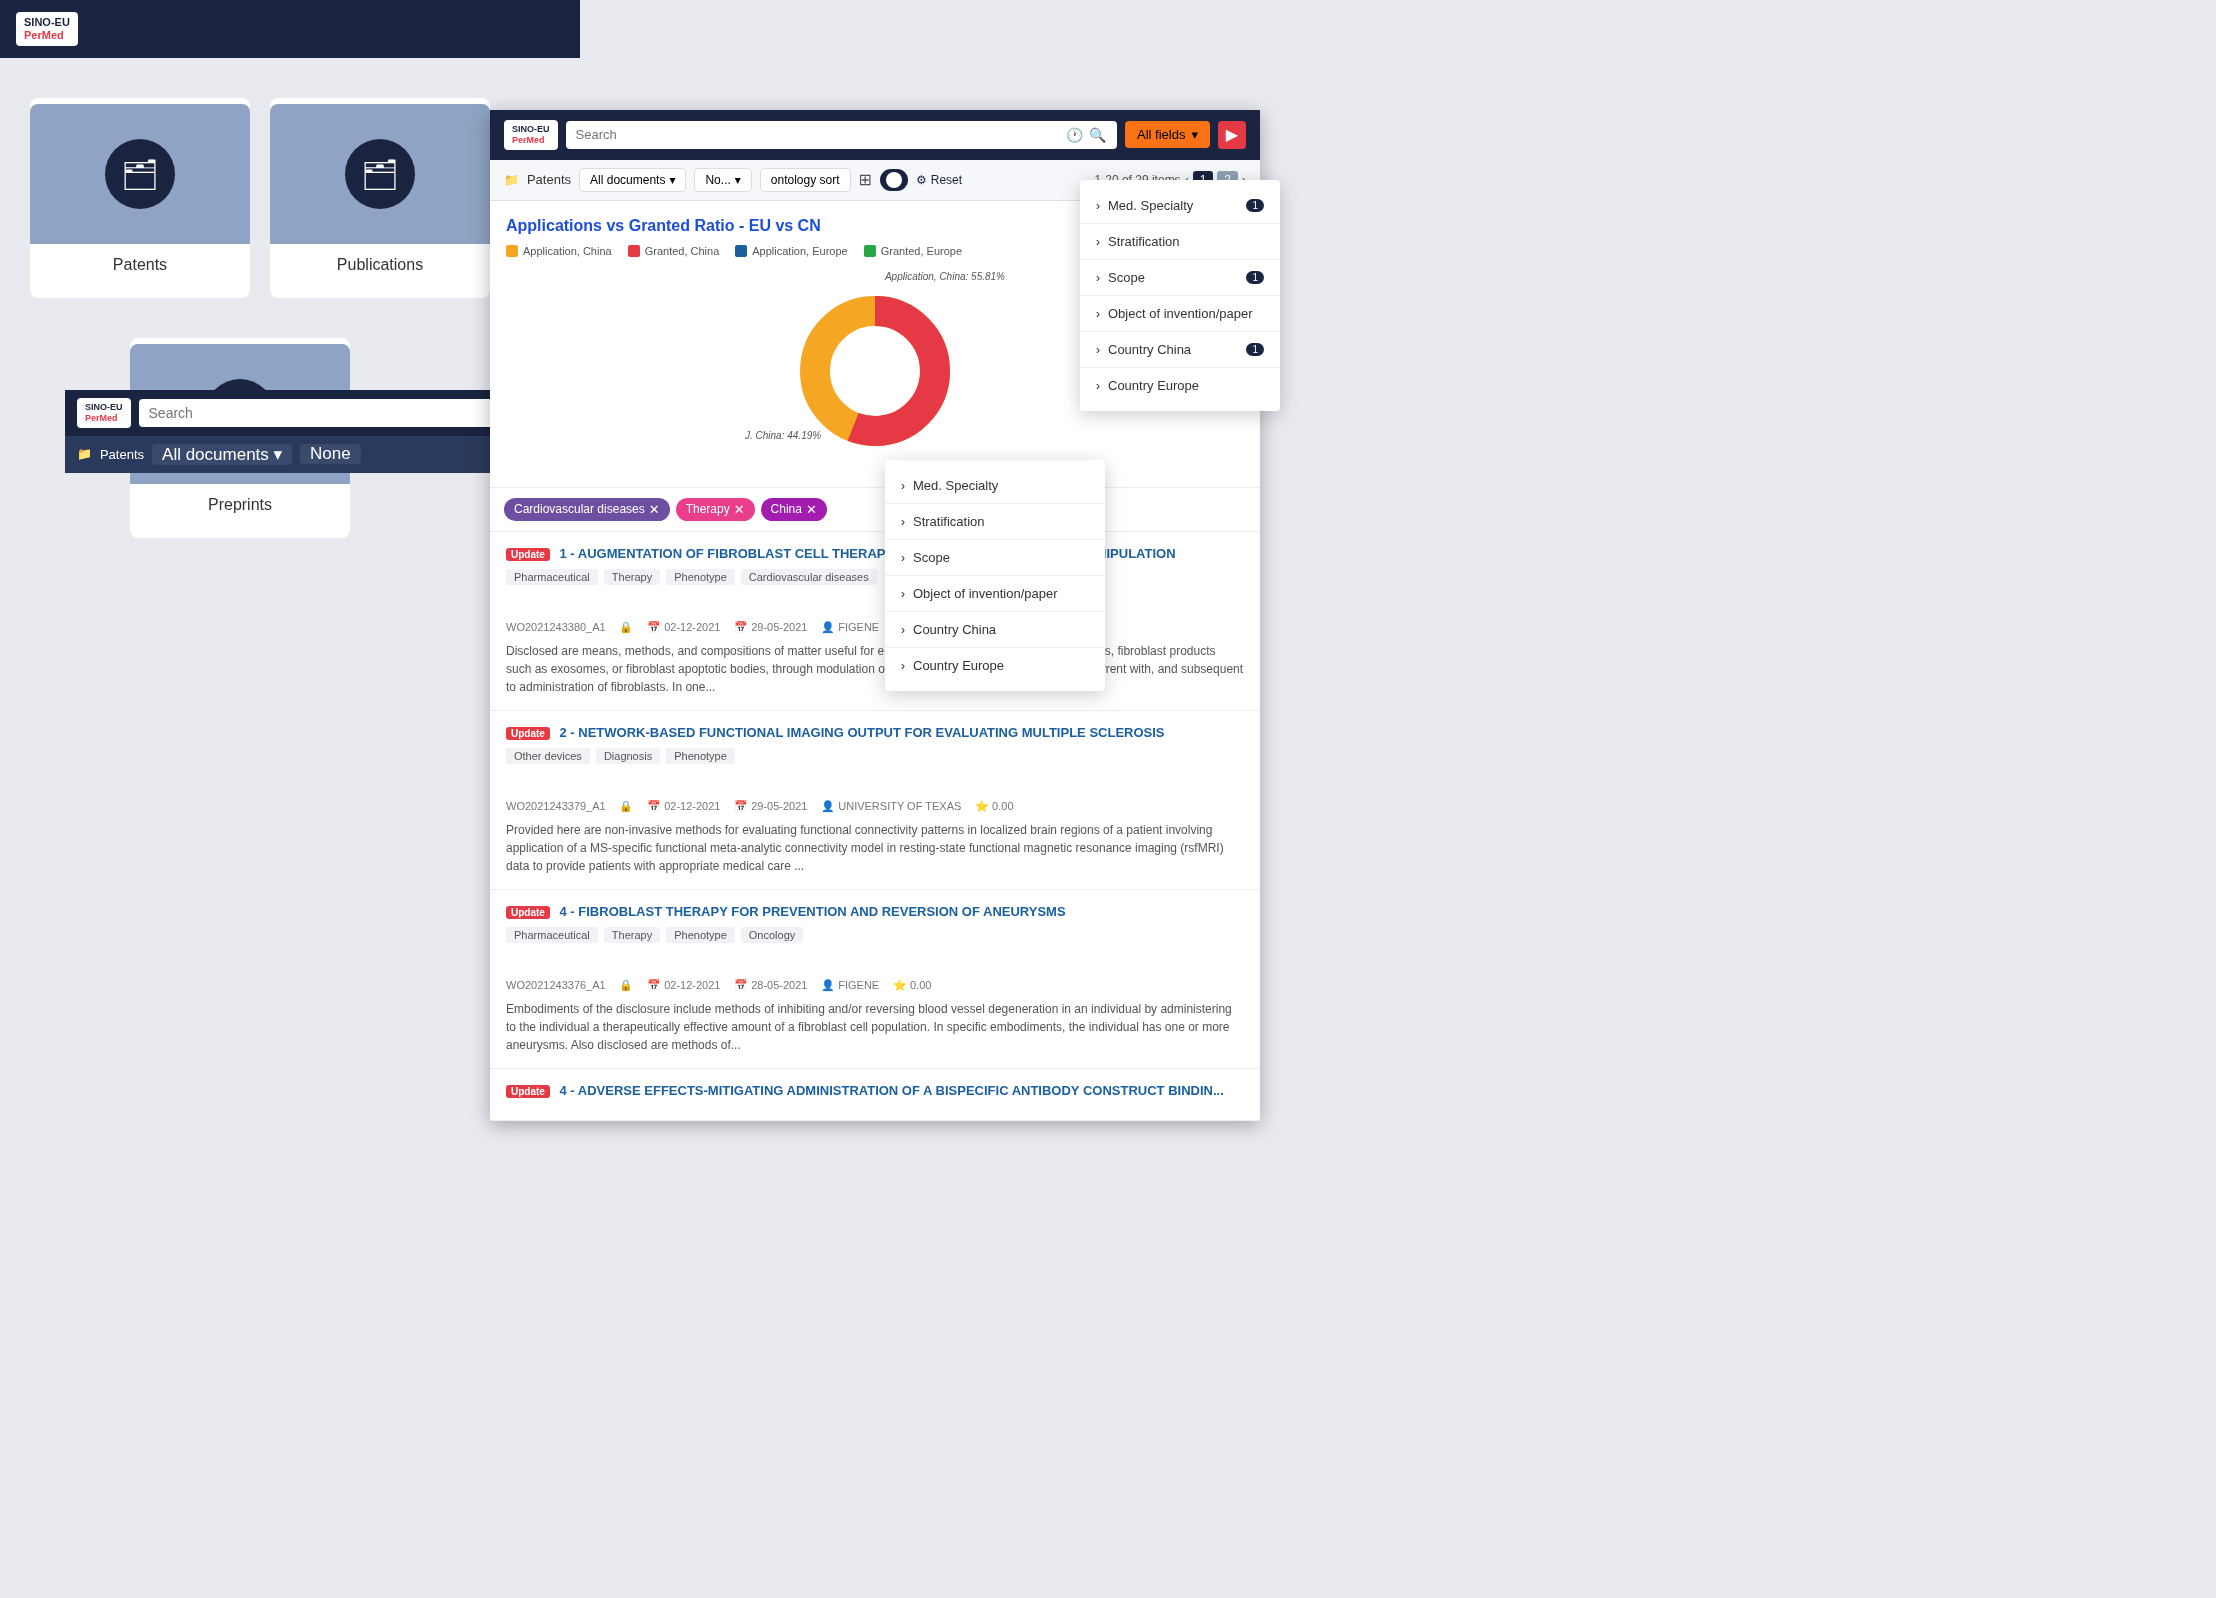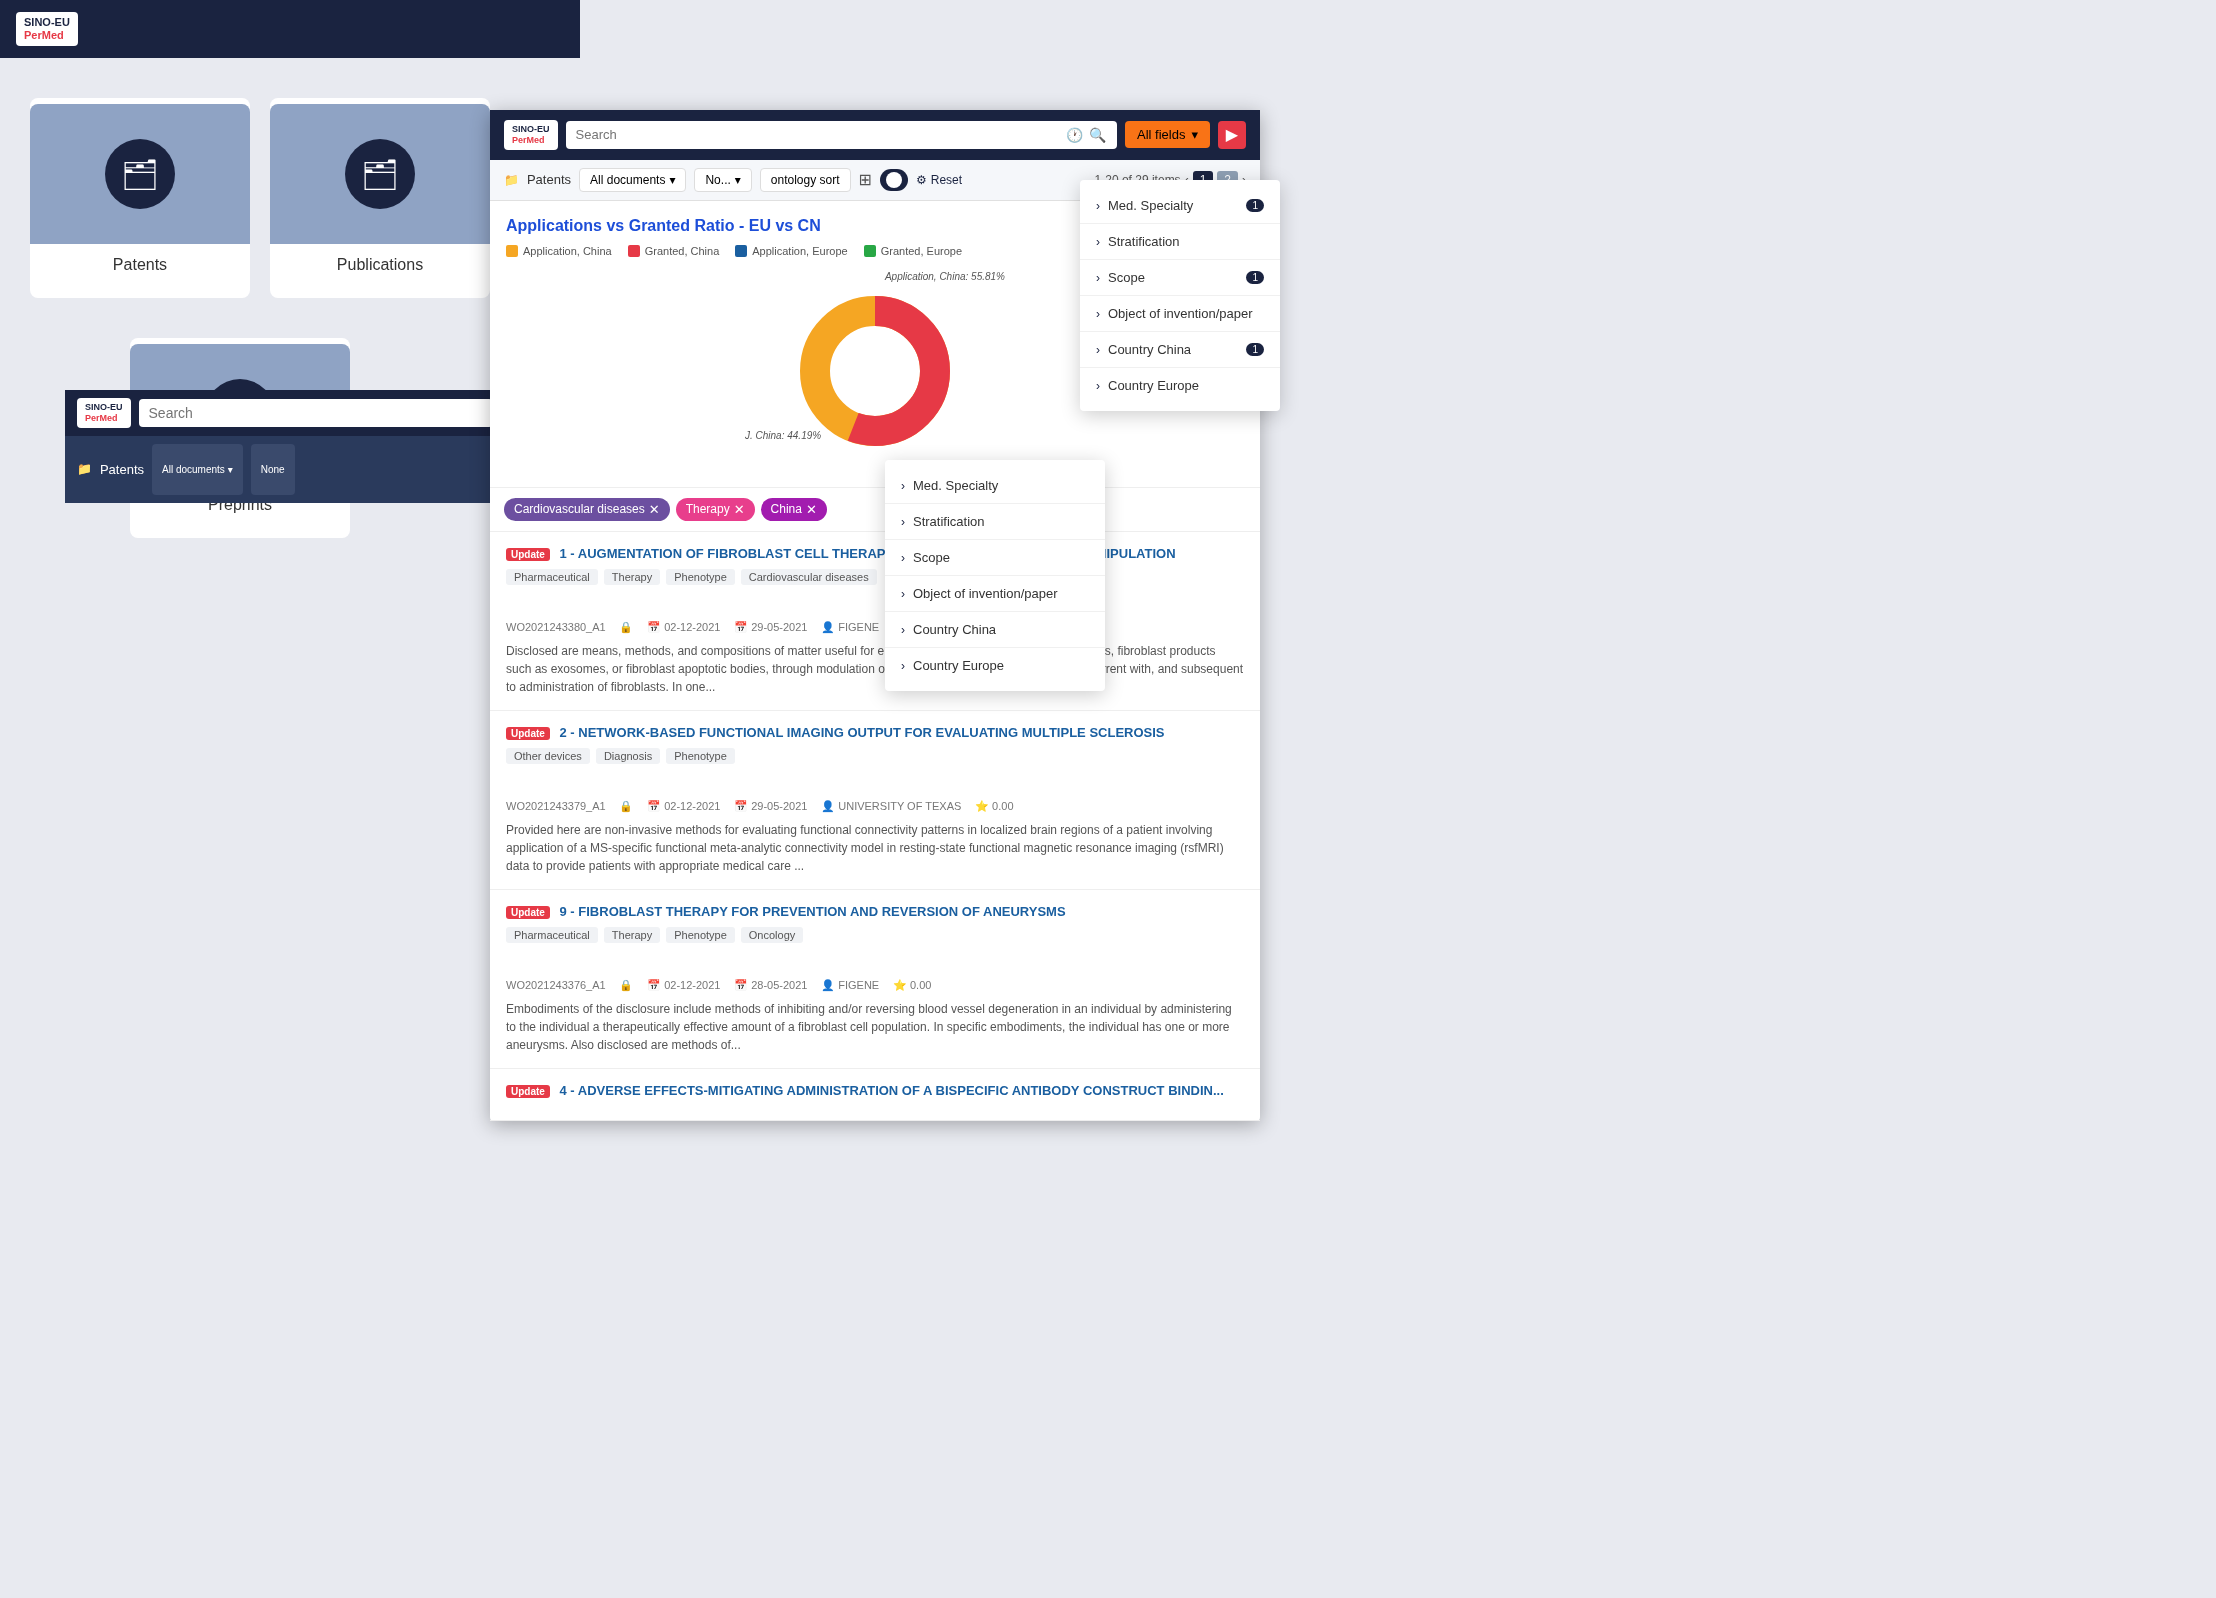--- a/index.html
+++ b/index.html
@@ -117,22 +117,22 @@
       padding: 8px 12px;
       display: flex;
       align-items: center;
       gap: 8px;
       font-size: 13px;
       color: white;
     }
     .patents-bar .dropdown {
       background: #3a4a6c;
       border-radius: 4px;
-      padding: 20px 10px;
-      font-size: 10px;
+      padding: 0 10px;
+      font-size: 17px;
       color: white;
       cursor: pointer;
     }
 
     
     .main-panel {
       position: absolute;
       top: 110px;
       left: 490px;
       width: 770px;
@@ -606,21 +606,21 @@
         <span>📅 <span>29-05-2021</span></span>
         <span>👤 <span>UNIVERSITY OF TEXAS</span></span>
         <span>⭐ <span>0.00</span></span>
       </div>
       <div class="result-text">Provided here are non-invasive methods for evaluating functional connectivity patterns in localized brain regions of a patient involving application of a MS-specific functional meta-analytic connectivity model in resting-state functional magnetic resonance imaging (rsfMRI) data to provide patients with appropriate medical care ...</div>
     </div>
 
     <div class="result-item">
       <div class="result-title">
         <span class="update-badge">Update</span>
-        <span>9 - FIBROBLAST THERAPY FOR PREVENTION AND REVERSION OF ANEURYSMS</span>
+        <span>4 - FIBROBLAST THERAPY FOR PREVENTION AND REVERSION OF ANEURYSMS</span>
       </div>
       <div class="result-tags">
         <span class="result-tag">Pharmaceutical</span>
         <span class="result-tag">Therapy</span>
         <span class="result-tag">Phenotype</span>
         <span class="result-tag">Oncology</span>
       </div>
       <div class="result-meta">
         <span>WO2021243376_A1</span>
         <span>🔒</span>

